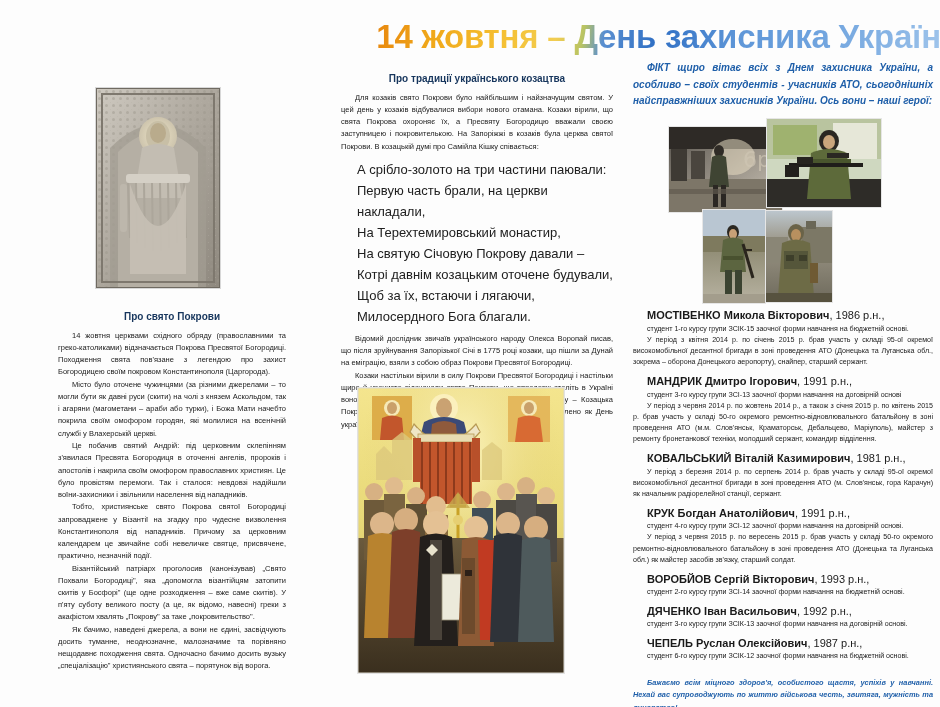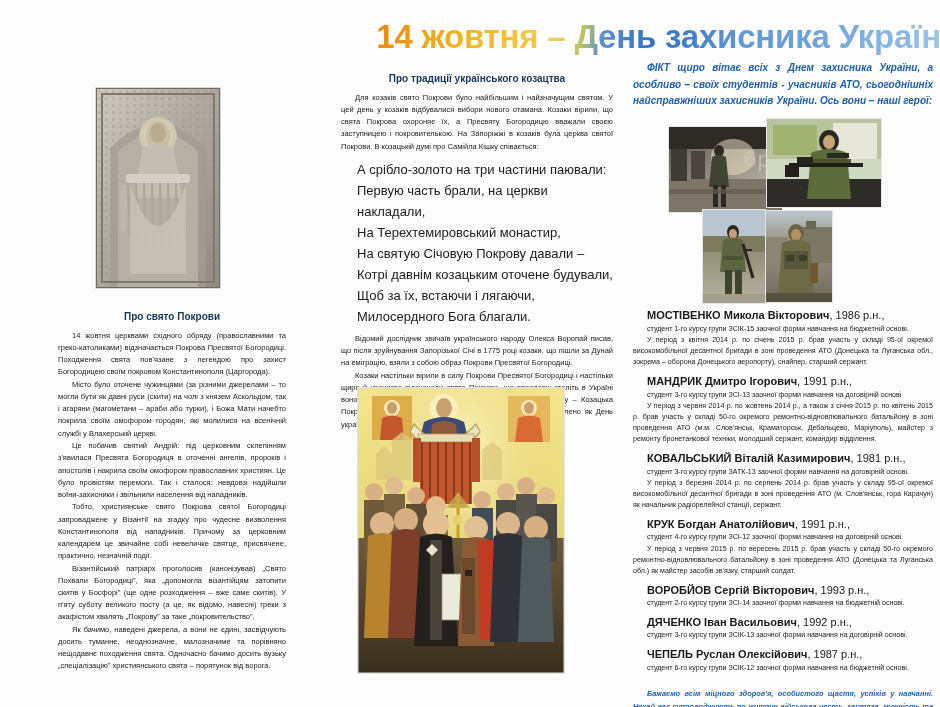--- a/index.html
+++ b/index.html
@@ -426,21 +426,20 @@
   </div>
 
   <div class="person">
     <div class="person-name"><b>МАНДРИК</b> <b>Дмитро Ігорович</b><span>, 1991 р.н.,</span></div>
     <p class="person-detail">студент 3-го курсу групи ЗСІ-13 заочної форми навчання на договірній основі</p>
     <p class="person-detail">У період з червня 2014 р. по жовтень 2014 р., а також з січня 2015 р. по квітень 2015 р. брав участь у складі 50-го окремого ремонтно-відновлювального батальйону в зоні проведення АТО (м.м. Слов'янськ, Краматорськ, Дебальцево, Маріуполь), майстер з ремонту бронетанкової техніки, молодший сержант, командир відділення.</p>
   </div>
 
   <div class="person">
     <div class="person-name"><b>КОВАЛЬСЬКИЙ</b> <b>Віталій Казимирович</b><span>, 1981 р.н.,</span></div>
-    <p class="person-detail">студент 3-го курсу групи ЗАТК-13 заочної форми навчання на договірній основі.</p>
     <p class="person-detail">У період з березня 2014 р. по серпень 2014 р. брав участь у складі 95-ої окремої високомобільної десантної бригади в зоні проведення АТО (м. Слов'янськ, гора Карачун) як начальник радіорелейної станції, сержант.</p>
   </div>
 
   <div class="person">
     <div class="person-name"><b>КРУК</b> <b>Богдан Анатолійович</b><span>, 1991 р.н.,</span></div>
     <p class="person-detail">студент 4-го курсу групи ЗСІ-12 заочної форми навчання на договірній основі.</p>
     <p class="person-detail">У період з червня 2015 р. по вересень 2015 р. брав участь у складі 50-го окремого ремонтно-відновлювального батальйону в зоні проведення АТО (Донецька та Луганська обл.) як майстер засобів зв'язку, старший солдат.</p>
   </div>
 
   <div class="person">

